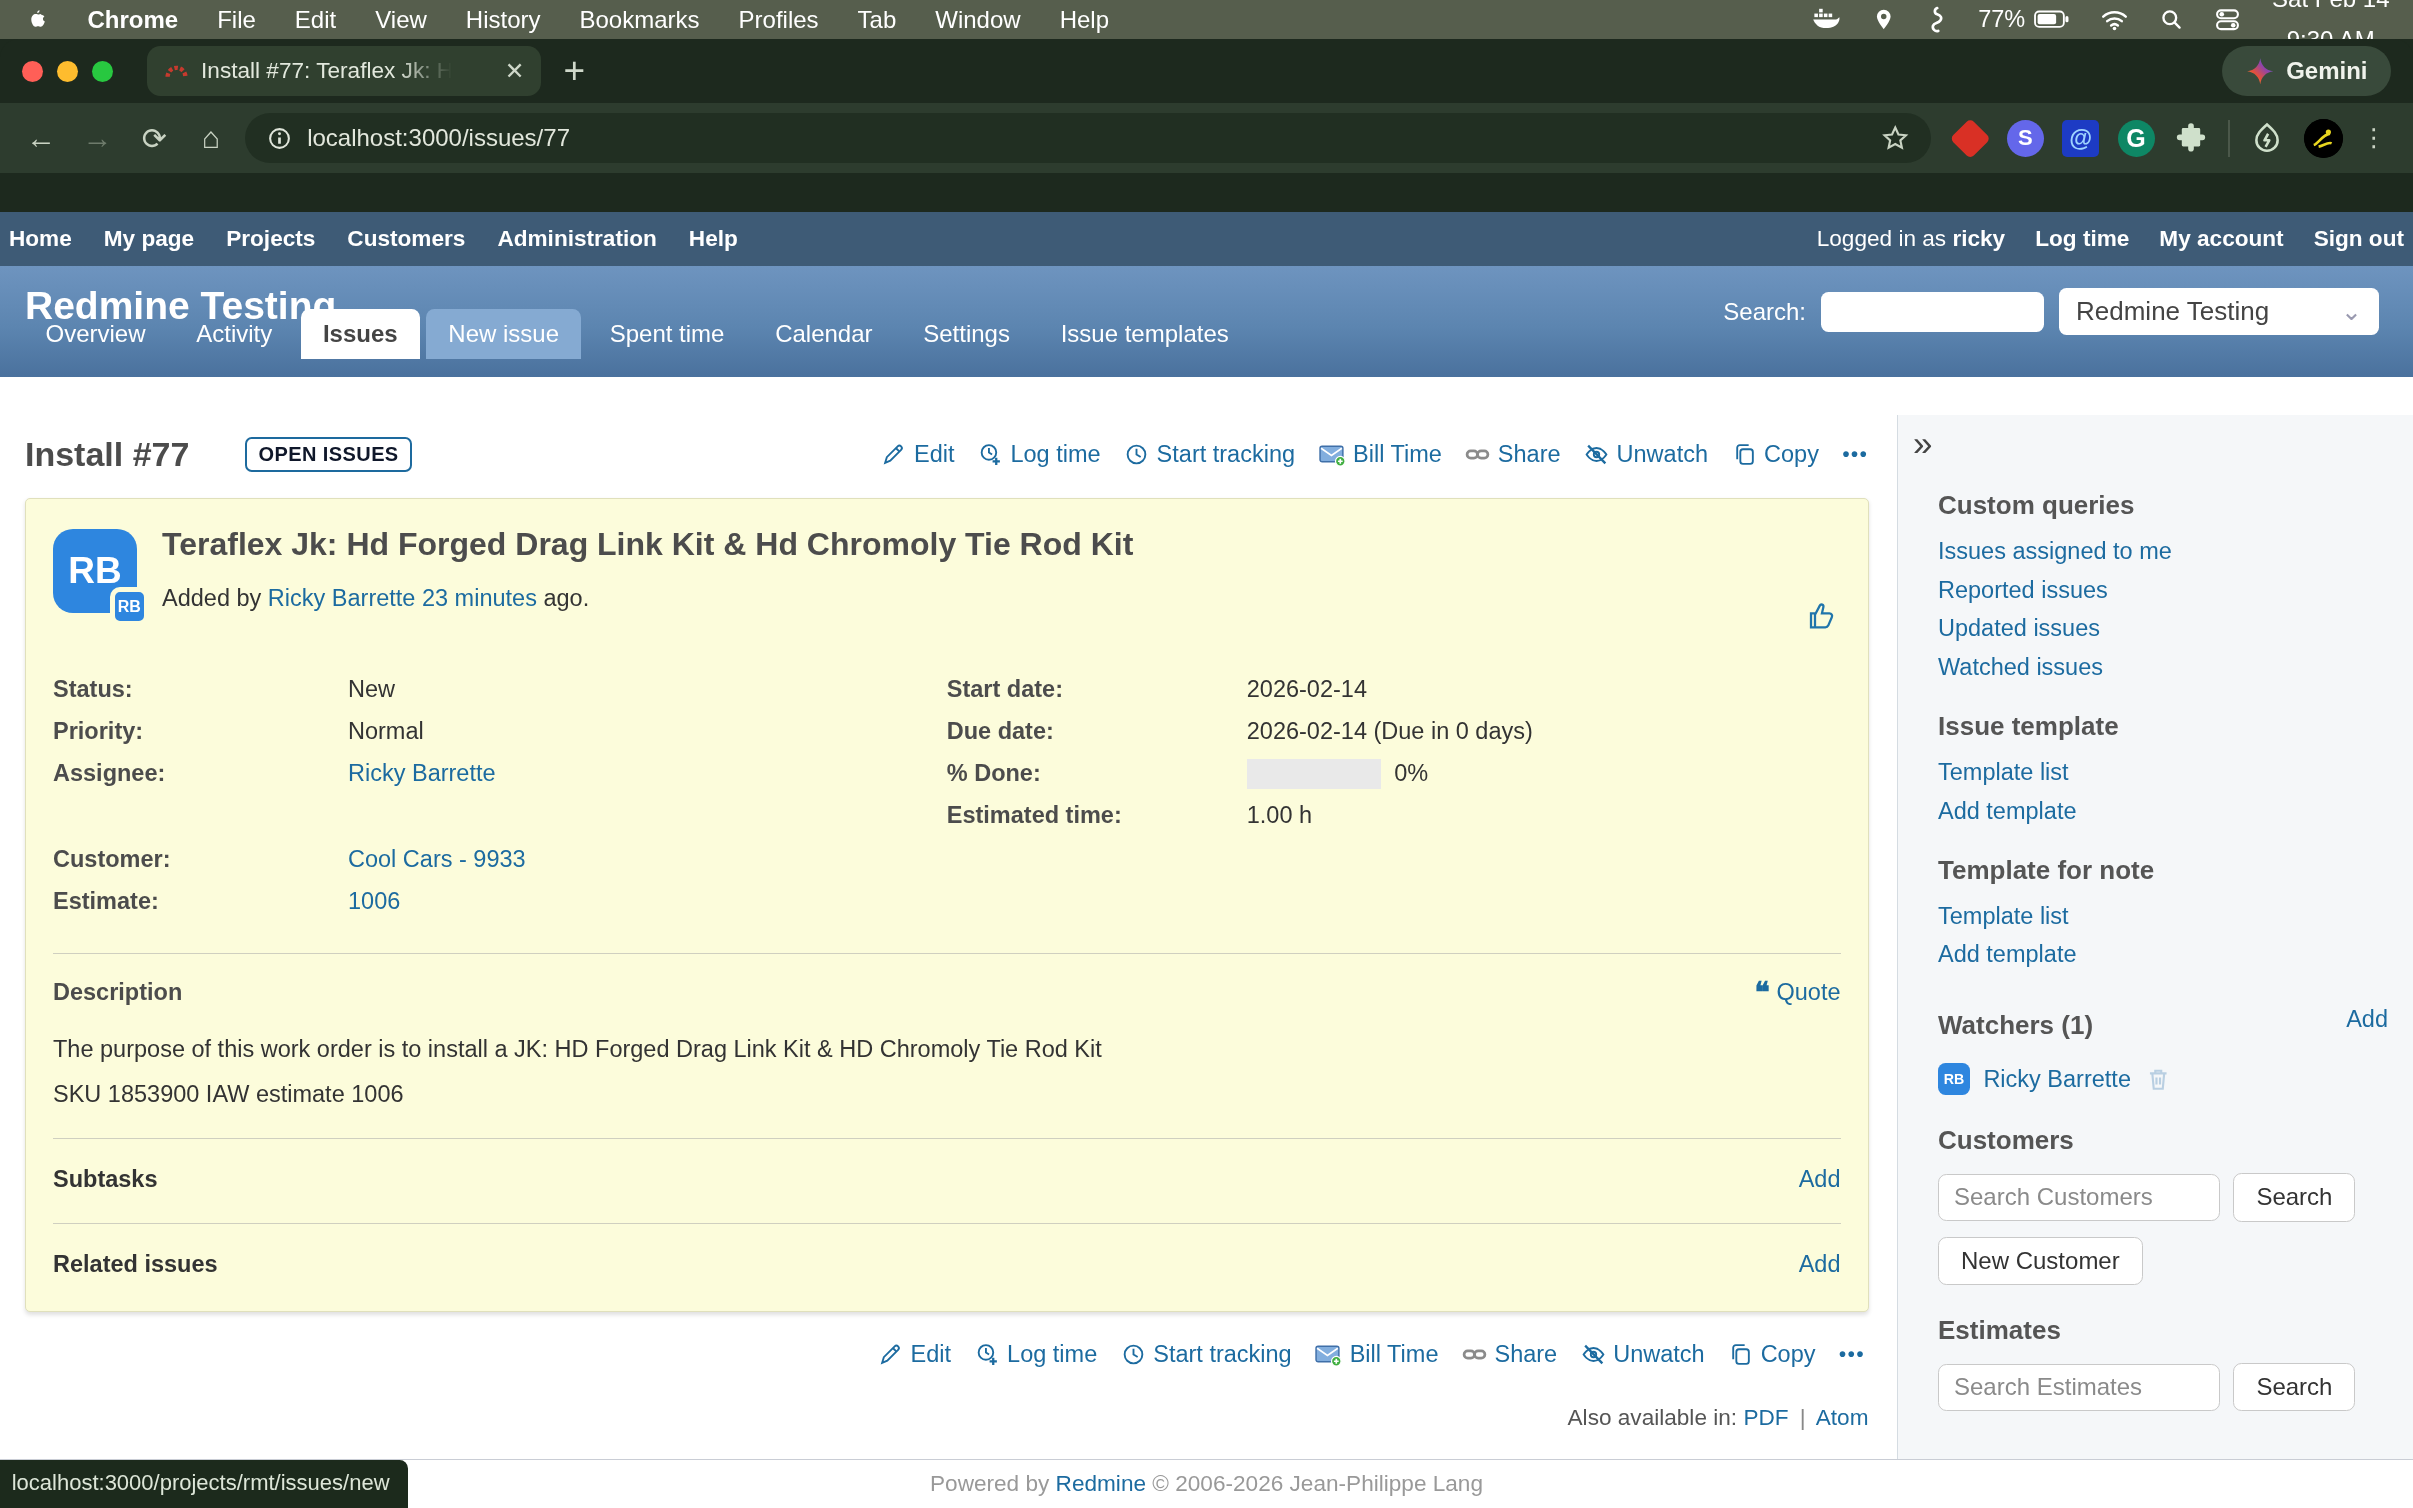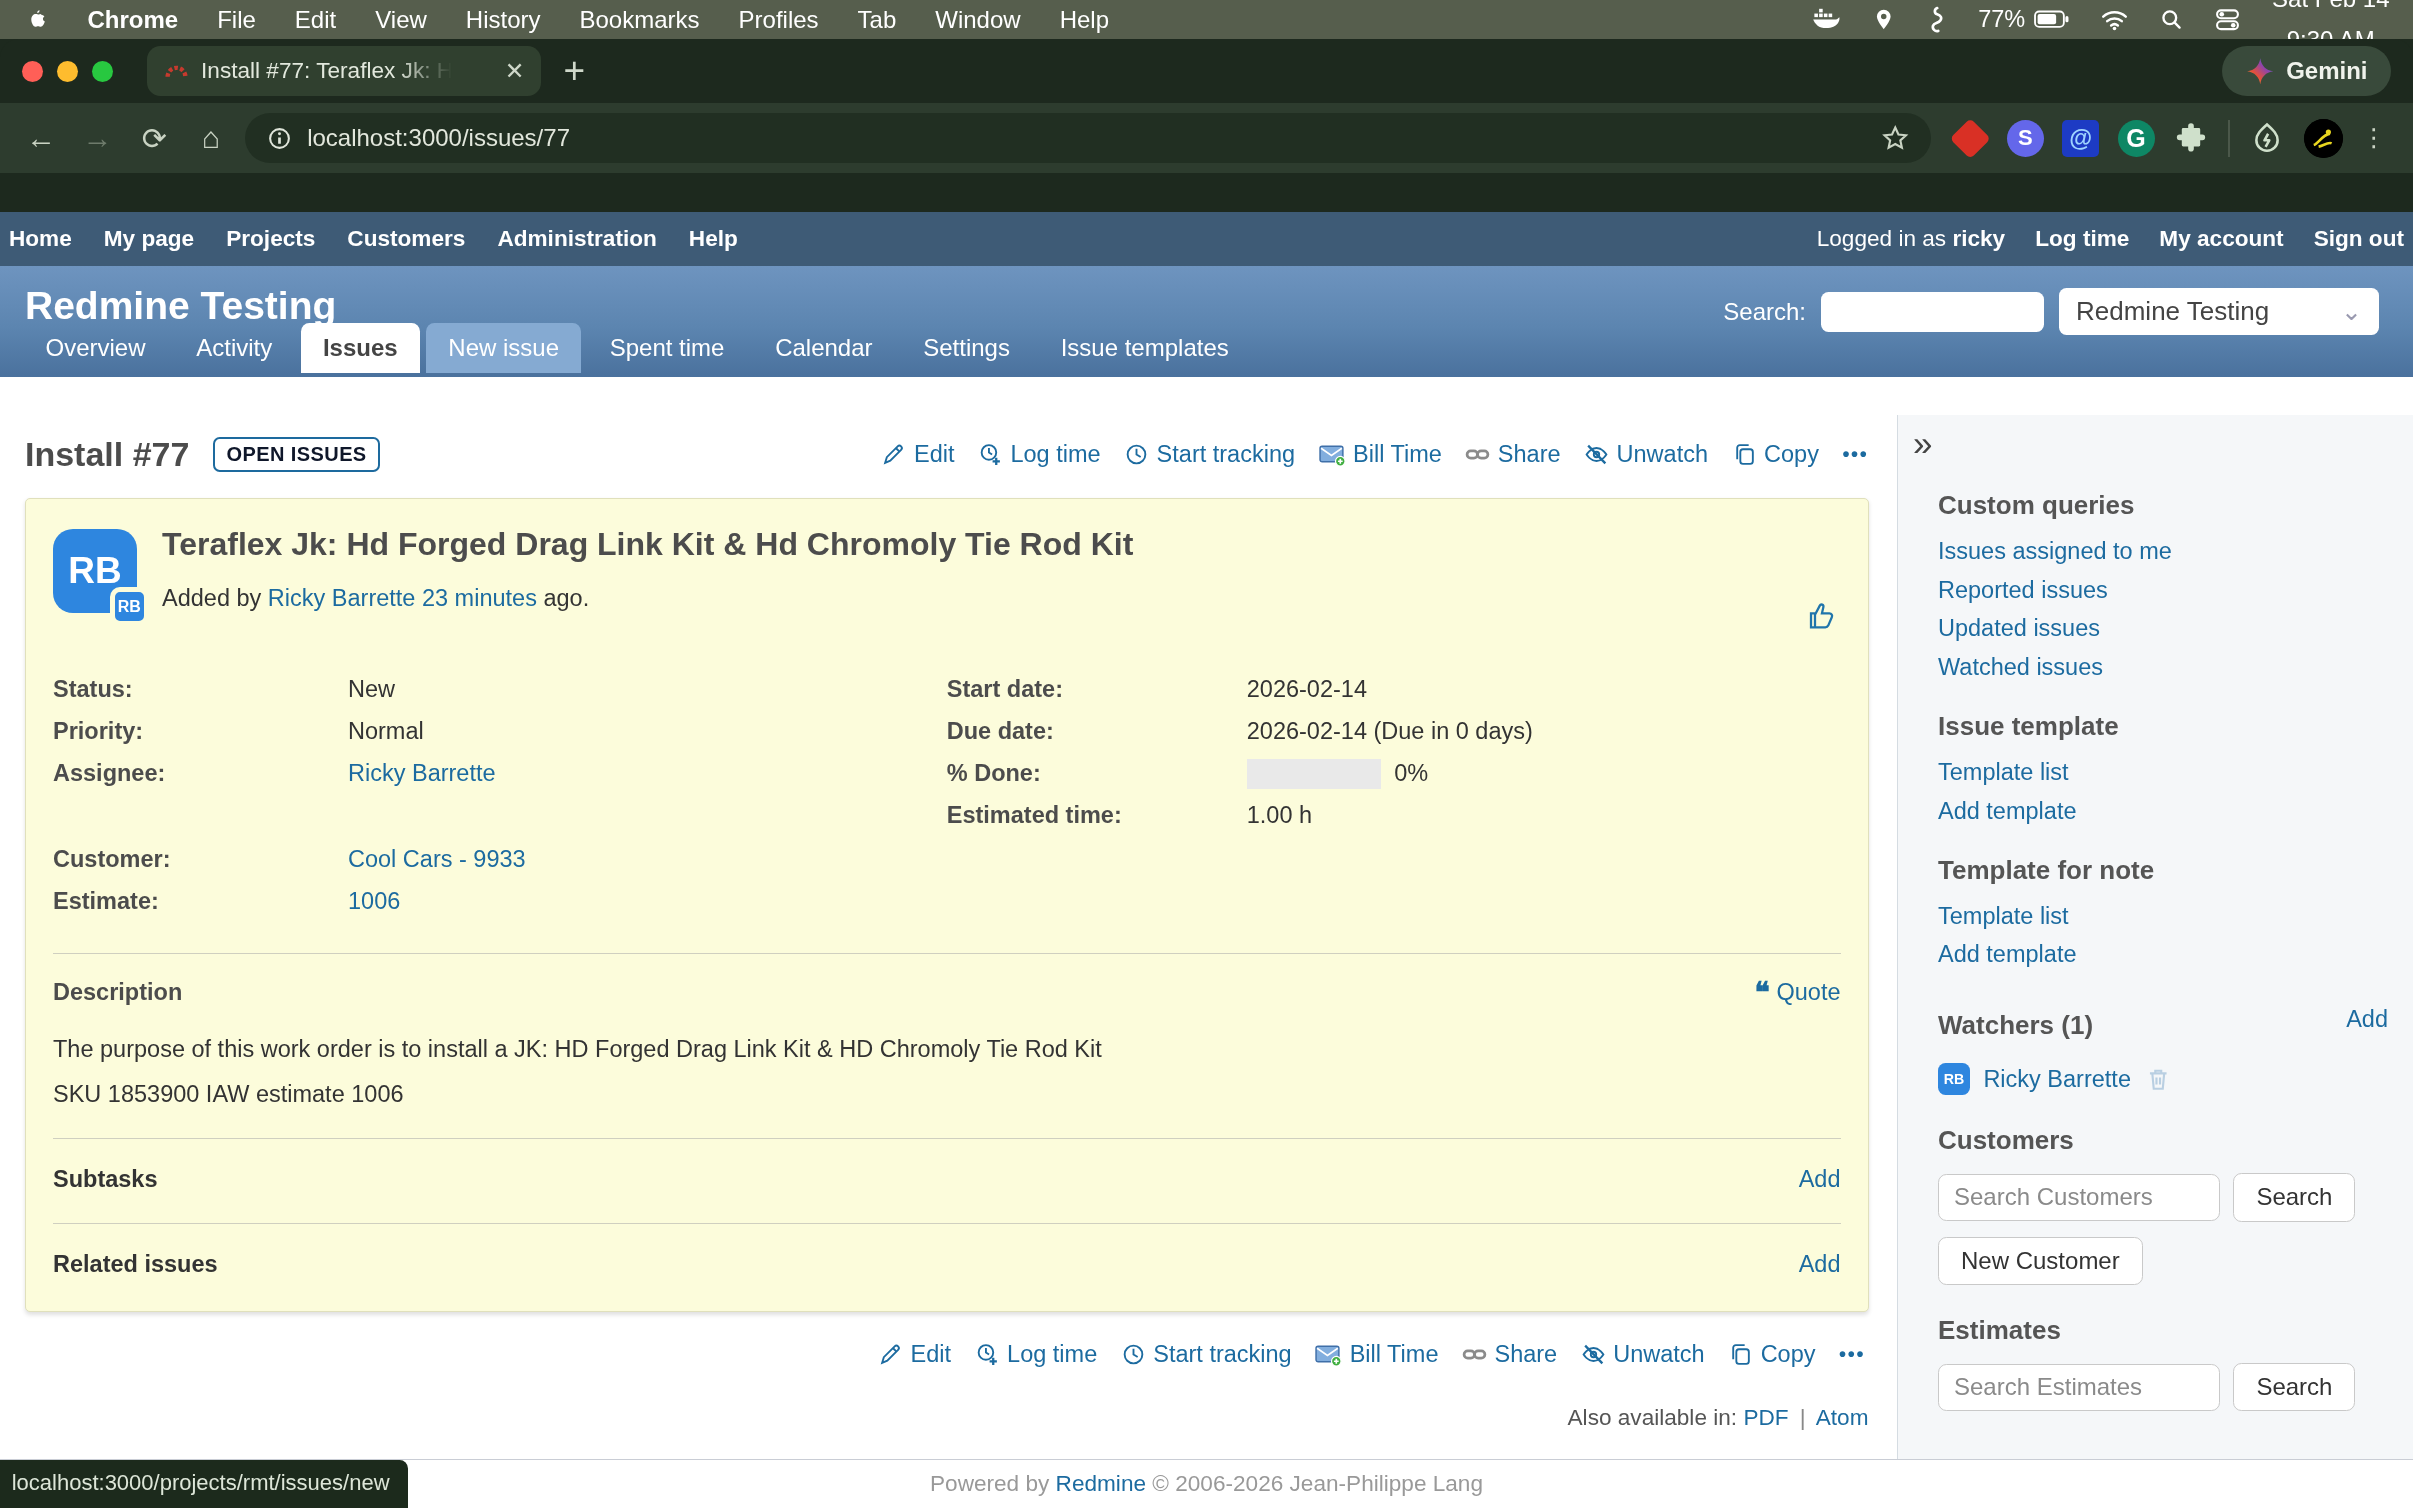--- a/index.html
+++ b/index.html
@@ -70,28 +70,28 @@
 
   .pageheader { position:relative; height:111px; color:#fff;
                 background:linear-gradient(180deg,#6e94bf 0%,#5c85b0 55%,#4a719d 100%); }
   .ph-title { position:absolute; top:18.4px; left:25px; font-size:39px; font-weight:700; }
   .searchrow { position:absolute; top:22px; right:34px; display:flex; align-items:center; gap:15px; }
   .searchrow label { font-size:24px; }
   .hsearch { width:223px; height:40px; border:none; border-radius:7.5px; background:#fff; padding:0 11.7px; font-size:23.5px; }
   .projselect { width:320px; height:47px; background:#fff; border-radius:7.5px; color:#444;
                 font-size:26px; display:flex; align-items:center; padding:0 17px; }
   .projselect .chev { margin-left:auto; color:#9a9ab0; font-size:25px; }
-  .maintabs { position:absolute; bottom:4px; left:23.5px; display:flex; gap:6.7px; font-size:24px; align-items:flex-end;justify-content:center; }
+  .maintabs { position:absolute; bottom:18px; left:23.5px; display:flex; gap:6.7px; font-size:24px; align-items:flex-end;justify-content:center; }
   .mtab { padding:11px 22px 11px; color:#fff; border-radius:8.4px 8.4px 0 0; }
   .mtab.active { background:#fff; color:#444; font-weight:700; }
   .mtab.hilite { background:#85aad2; }
 
   .main { position:absolute; top:203px; left:0; right:516px; bottom:49px; background:#fff;
           padding:20px 28.5px 0 25px; overflow:hidden; font-size:23.5px; color:#333; }
-  .headrow { display:flex; align-items:center; }
+  .headrow { display:flex; align-items:center;gap:32px; }
   .ptitle { font-size:34px; font-weight:700; color:#4c4c4c; }
   .badge { margin-left:23.5px; border:2.5px solid #1d6a9e; color:#0f172a; font-weight:700;
            font-size:20px; padding:4.2px 11.7px; border-radius:6.7px; letter-spacing:0.4px; }
   .actions { margin-left:auto; display:flex; align-items:center; gap:23.5px; font-size:23.5px; }
   .actions.bottom { margin:28.5px 3.4px 0 0; justify-content:flex-end; }
   .act { color:#1c6ba0; display:flex; align-items:center; gap:7.5px; }
   .act svg { flex:0 0 auto; }
   .more { color:#1c6ba0; font-size:20px; letter-spacing:1.7px; font-weight:700; }
 
   .issuebox { margin-top:23.5px; background:#fcfcdb; border:1.7px solid #e0e0bc; border-radius:5px;

